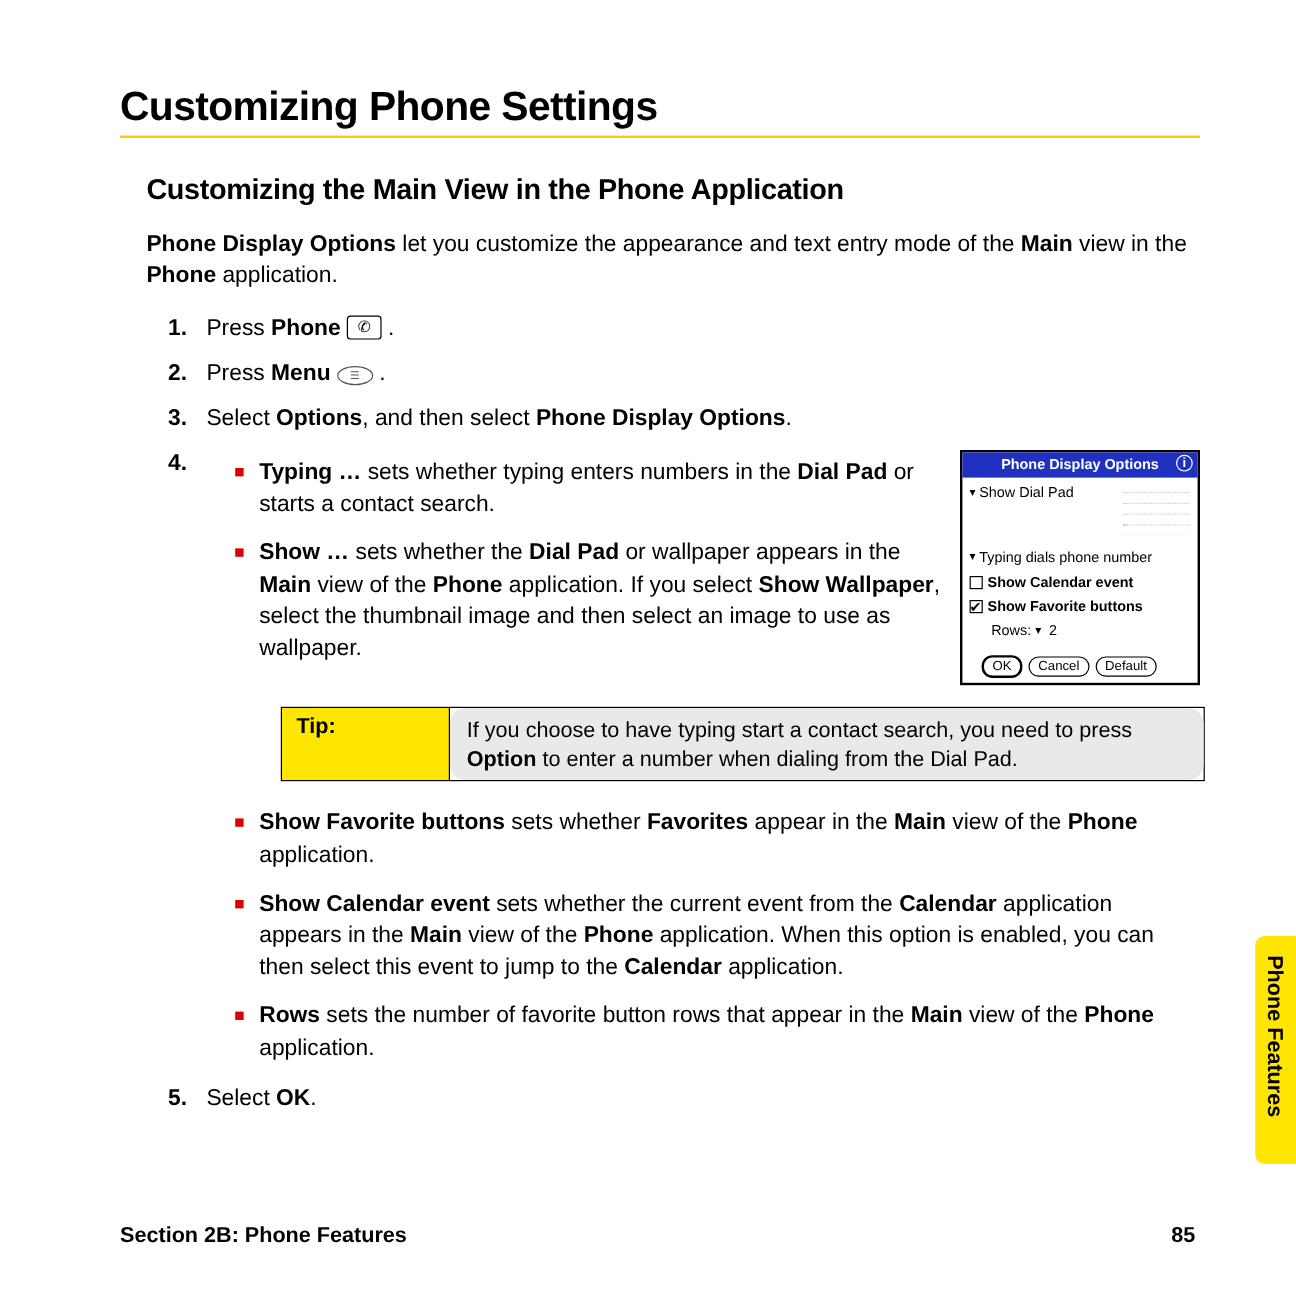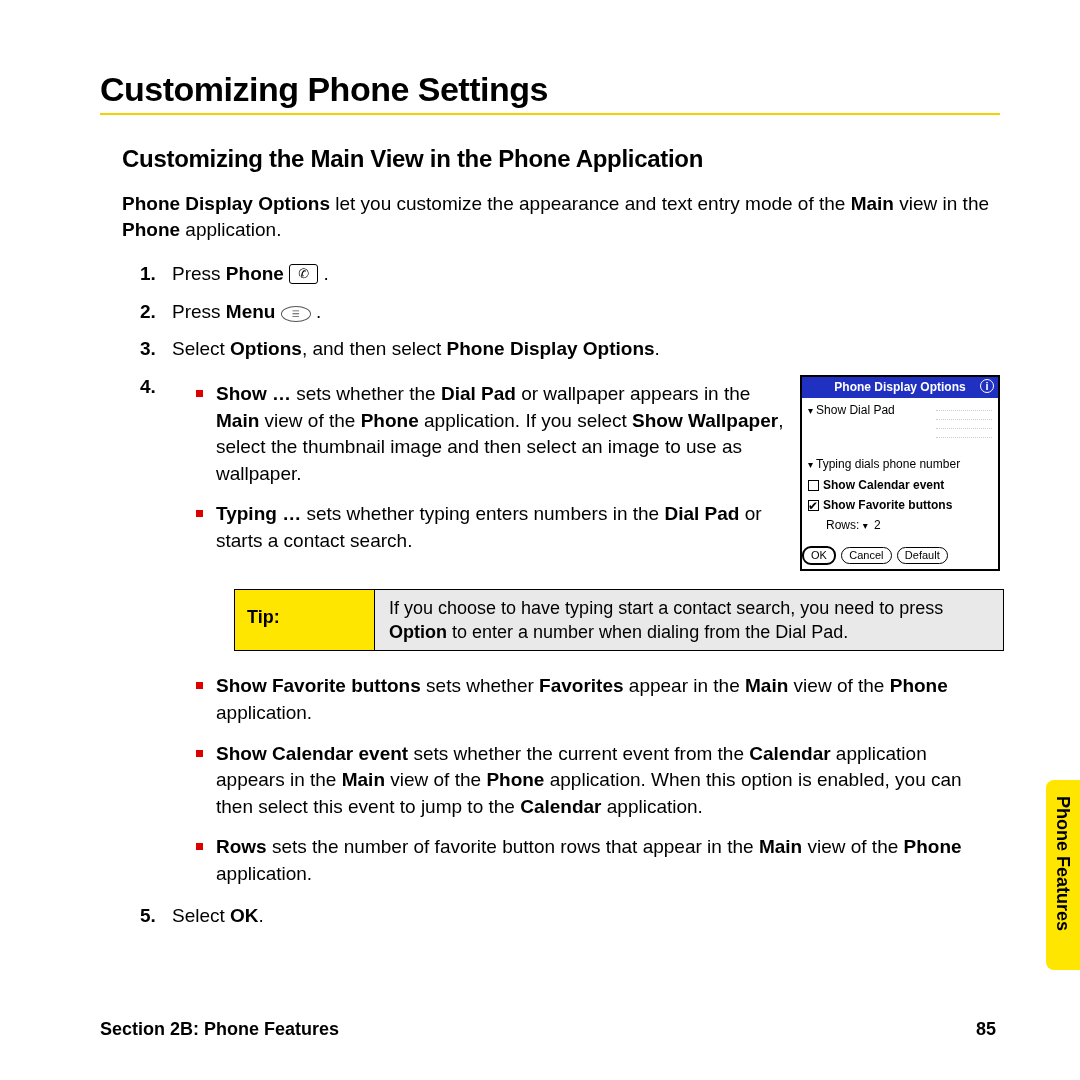--- a/index.html
+++ b/index.html
@@ -158,48 +158,49 @@
     float: right;
     width: 56px;
     height: 44px;
     font-size: 6px;
     color: #bbb;
     line-height: 7px;
     overflow: hidden;
     margin-left: 2px;
   }
   .mock .thumb div { border-bottom: 1px dotted #ccc; height: 9px;}
-  .mock .btnrow { border-top: 0; padding: 2px 0 4px; }
+  .mock .btnrow { border-top: 0; padding: 2px 16px 4px; }
   .mock .mbtn {
     display:inline-block; border:1px solid #000; border-radius: 9px;
     padding: 0 7px; font-size: 11px; line-height: 15px; margin-right: 2px;
   }
   .mock .mbtn.primary { border-width: 2px; }
 
   
   .tipbox {
     display: flex;
     border: 1px solid #000;
     margin: 18px 0 22px 62px;
     width: 770px;
   }
   .tipbox .tiplabel {
     background: #ffe600;
     font-weight: 700;
     font-size: 18px;
-    padding: 14px 12px;
+    padding: 2px 12px;
     width: 140px;
     border-right: 1px solid #000;
   }
   .tipbox .tipbody {
     background: #e9e9e9;
     font-size: 18px;
     padding: 6px 14px;
     line-height: 1.35;
     flex: 1;
+    border-radius: 13px;
   }
   .tipbox .tipbody b { font-weight:700; }
 
   
   .sidetab {
     position: absolute;
     right: 0;
     top: 780px;
     width: 34px;
     height: 190px;
@@ -241,22 +242,22 @@
     </li>
     <li>
       <span>Press </span><b>Menu</b><span> </span>
       <span class="key-oval">☰</span> .
     </li>
     <li>Select <b>Options</b>, and then select <b>Phone Display Options</b>.</li>
     <li>
       <div class="content-row">
         <div class="text-col">
           <ul class="sub">
+            <li><b>Typing …</b> sets whether typing enters numbers in the <b>Dial Pad</b> or starts a contact search.</li>
             <li><b>Show …</b> sets whether the <b>Dial Pad</b> or wallpaper appears in the <b>Main</b> view of the <b>Phone</b> application. If you select <b>Show Wallpaper</b>, select the thumbnail image and then select an image to use as wallpaper.</li>
-            <li><b>Typing …</b> sets whether typing enters numbers in the <b>Dial Pad</b> or starts a contact search.</li>
           </ul>
         </div>
         <div class="mock">
           <div class="titlebar">
             <span>Phone Display Options</span>
             <span class="info">i</span>
           </div>
           <div class="body">
             <div style="overflow:auto">
               <div class="thumb">

